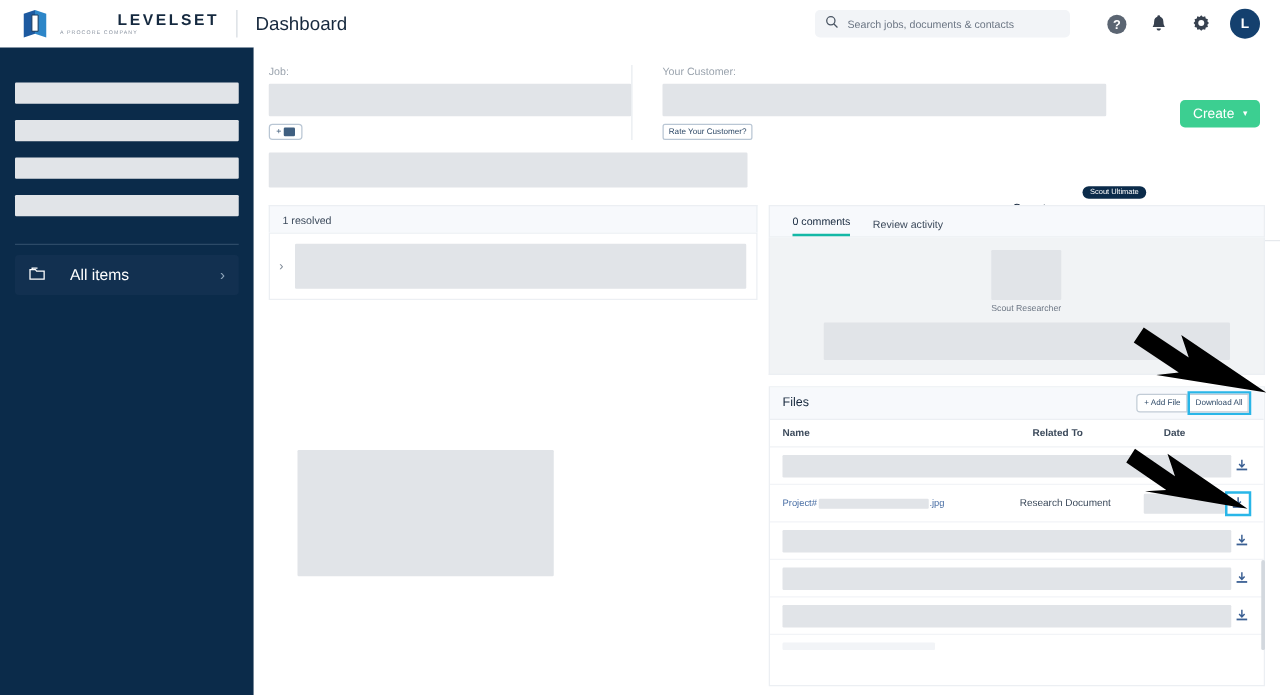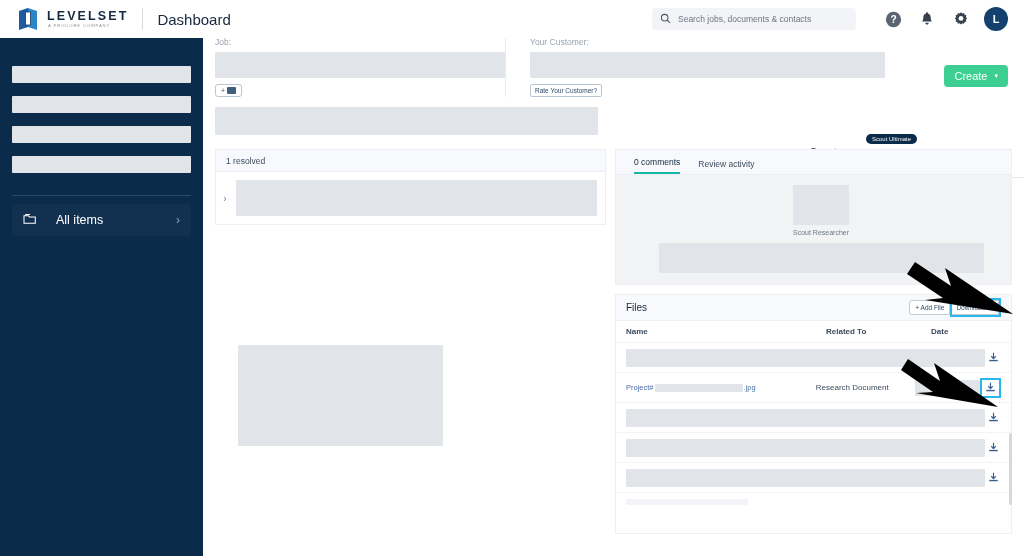--- a/index.html
+++ b/index.html
@@ -18,20 +18,21 @@
     padding: 0 16px; z-index: 30;
   }
   .logo-wrap { display: flex; align-items: center; gap: 7px; }
   .logo-mark {
     width: 24px; height: 24px; position: relative; display: block;
   }
   .logo-text-wrap { display: flex; flex-direction: column; line-height: 1; }
   .logo-text {
     font-size: 12.5px; font-weight: bold; letter-spacing: 2.1px;
     color: #15293f;
+    margin-left: 47px;
   }
   .logo-sub {
     font-size: 4.2px; letter-spacing: 0.9px; color: #8a93a0;
     margin-top: 2px; margin-left: 1px;
   }
   .hdr-divider {
     width: 1px; height: 22px; background: #d6dbe1; margin: 0 14px;
   }
   .hdr-title { font-size: 15px; color: #16283d; }
 
@@ -78,21 +79,21 @@
   .side-divider { height:1px; background:#2c4a67; margin: 22px 0 8px 0; }
   .all-items {
     height: 32px; background: #123050; border-radius: 3px;
     display: flex; align-items: center; padding: 0 11px;
     color: #ffffff; font-size: 12.5px; gap: 19px;
   }
   .all-items .chev { margin-left: auto; color:#8fa6bb; font-size: 12px; }
 
   
   .main {
-    position: absolute; top: 23px; left: 203px; width: 821px; height: 518px;
+    position: absolute; top: 38px; left: 203px; width: 821px; height: 518px;
     background: #ffffff;
   }
   .main-pad { padding: 14px 12px 0 12px; }
 
   .form-row { display: flex; gap: 0; }
   .form-col-left { width: 290px; }
   .form-col-mid  { width: 380px; margin-left: 0; padding-left: 24px; border-left: 1px solid #e8ebef; }
   .form-col-right { flex: 1; display: flex; justify-content: flex-end; padding-top: 28px; padding-right: 4px;}
   .field-label { font-size: 8.5px; color: #9aa3ad; margin-bottom: 5px; }
   .field-redact { height: 26px; }

